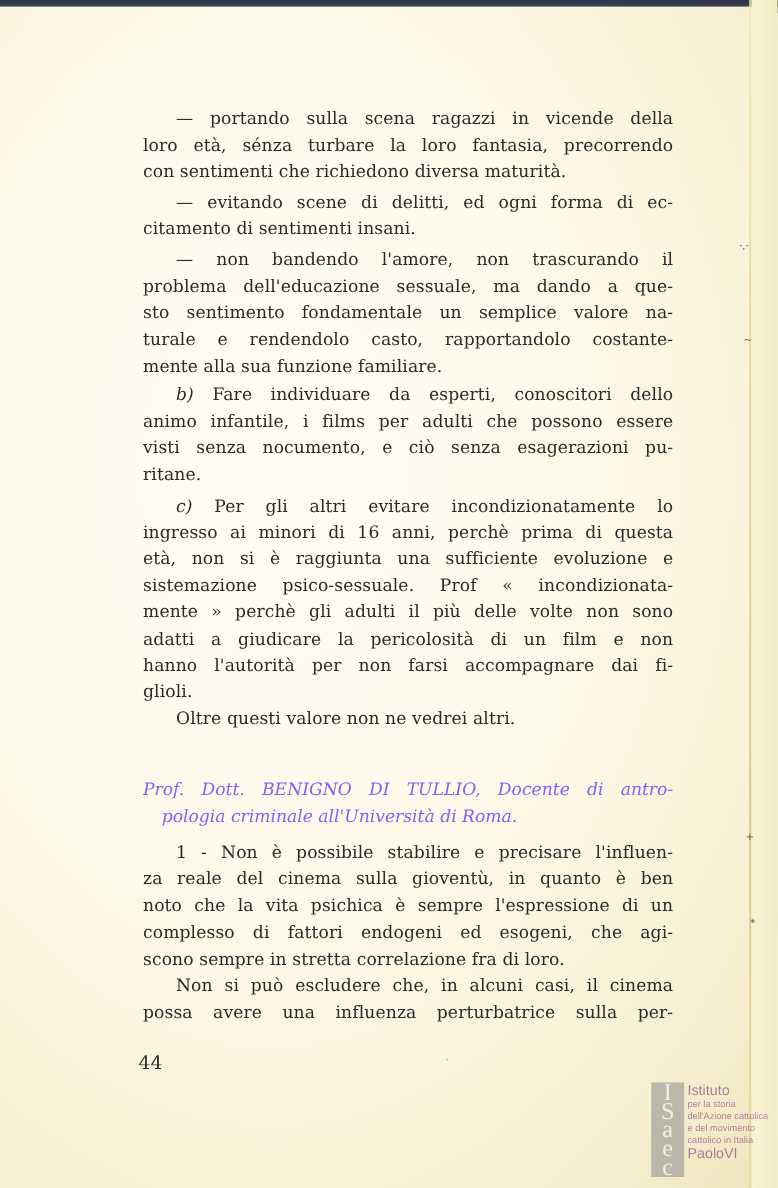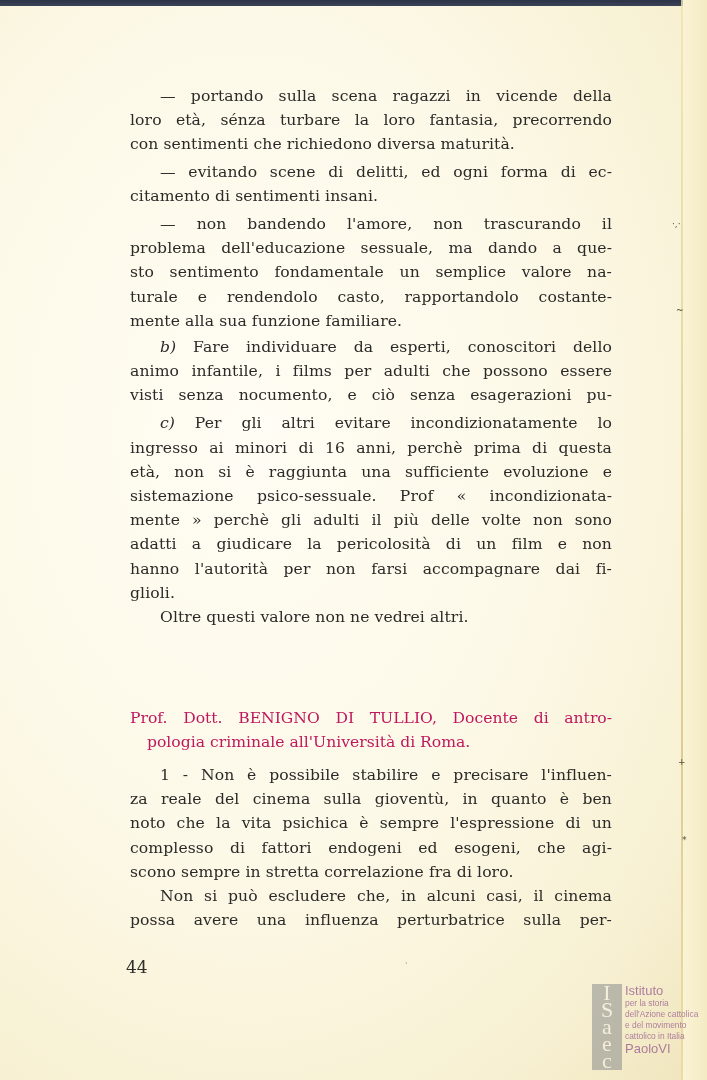--- a/index.html
+++ b/index.html
@@ -37,21 +37,21 @@
     color:#2b2a28; font-size:15.6px; line-height:24.2px;
     letter-spacing:0.1px;
   }
   .line { display:block; white-space:nowrap; text-align:justify; text-align-last:justify; height:24.2px; }
   .line.last { text-align-last:left; }
   .indent { padding-left:30px; }
   .italic { font-style:italic; }
 
   .heading {
     position:absolute; left:130px; width:482px; top:706px;
-    color:#be185d; font-size:15.6px; line-height:24.2px;
+    font-style:italic; color:#8b5cf6; font-size:15.6px; line-height:24.2px;
   }
   .heading .hl2 { padding-left:17px; }
 
   .pagenum {
     position:absolute; left:126px; top:957px;
     font-size:17px; font-weight:normal; color:#2f2e2c;
   }
 
   .logo {
     position:absolute; left:592px; top:984px; width:112px; height:86px;
@@ -79,21 +79,21 @@
 <div class="top-edge"></div>
 <div class="top-edge-right"></div>
 <div class="right-strip"></div>
 <div class="fold"></div>
 <div class="speck" style="left:672px;top:220px;">·,·</div>
 <div class="speck" style="left:676px;top:306px;">~</div>
 <div class="speck" style="left:678px;top:758px;">+</div>
 <div class="speck" style="left:682px;top:836px;">*</div>
 <div class="speck" style="left:405px;top:962px;font-size:7px;">`</div>
 
-<div class="text" style="top:84px;">
+<div class="text" style="top:96px;">
   <div>
     <span class="line indent">— portando sulla scena ragazzi in vicende della</span>
     <span class="line">loro età, sénza turbare la loro fantasia, precorrendo</span>
     <span class="line last">con sentimenti che richiedono diversa maturità.</span>
   </div>
   <div style="height:3px"></div>
   <div>
     <span class="line indent">— evitando scene di delitti, ed ogni forma di ec-</span>
     <span class="line last">citamento di sentimenti insani.</span>
   </div>
@@ -103,20 +103,21 @@
     <span class="line">problema dell'educazione sessuale, ma dando a que-</span>
     <span class="line">sto sentimento fondamentale un semplice valore na-</span>
     <span class="line">turale e rendendolo casto, rapportandolo costante-</span>
     <span class="line last">mente alla sua funzione familiare.</span>
   </div>
   <div style="height:2px"></div>
   <div>
     <span class="line indent"><span class="italic">b)</span> <span>Fare individuare da esperti, conoscitori dello</span></span>
     <span class="line">animo infantile, i films per adulti che possono essere</span>
     <span class="line">visti senza nocumento, e ciò senza esagerazioni pu-</span>
+    <span class="line last">ritane.</span>
   </div>
   <div style="height:4px"></div>
   <div>
     <span class="line indent"><span class="italic">c)</span> <span>Per gli altri evitare incondizionatamente lo</span></span>
     <span class="line">ingresso ai minori di 16 anni, perchè prima di questa</span>
     <span class="line">età, non si è raggiunta una sufficiente evoluzione e</span>
     <span class="line">sistemazione psico-sessuale. Prof « incondizionata-</span>
     <span class="line">mente » perchè gli adulti il più delle volte non sono</span>
     <span class="line">adatti a giudicare la pericolosità di un film e non</span>
     <span class="line">hanno l'autorità per non farsi accompagnare dai fi-</span>

